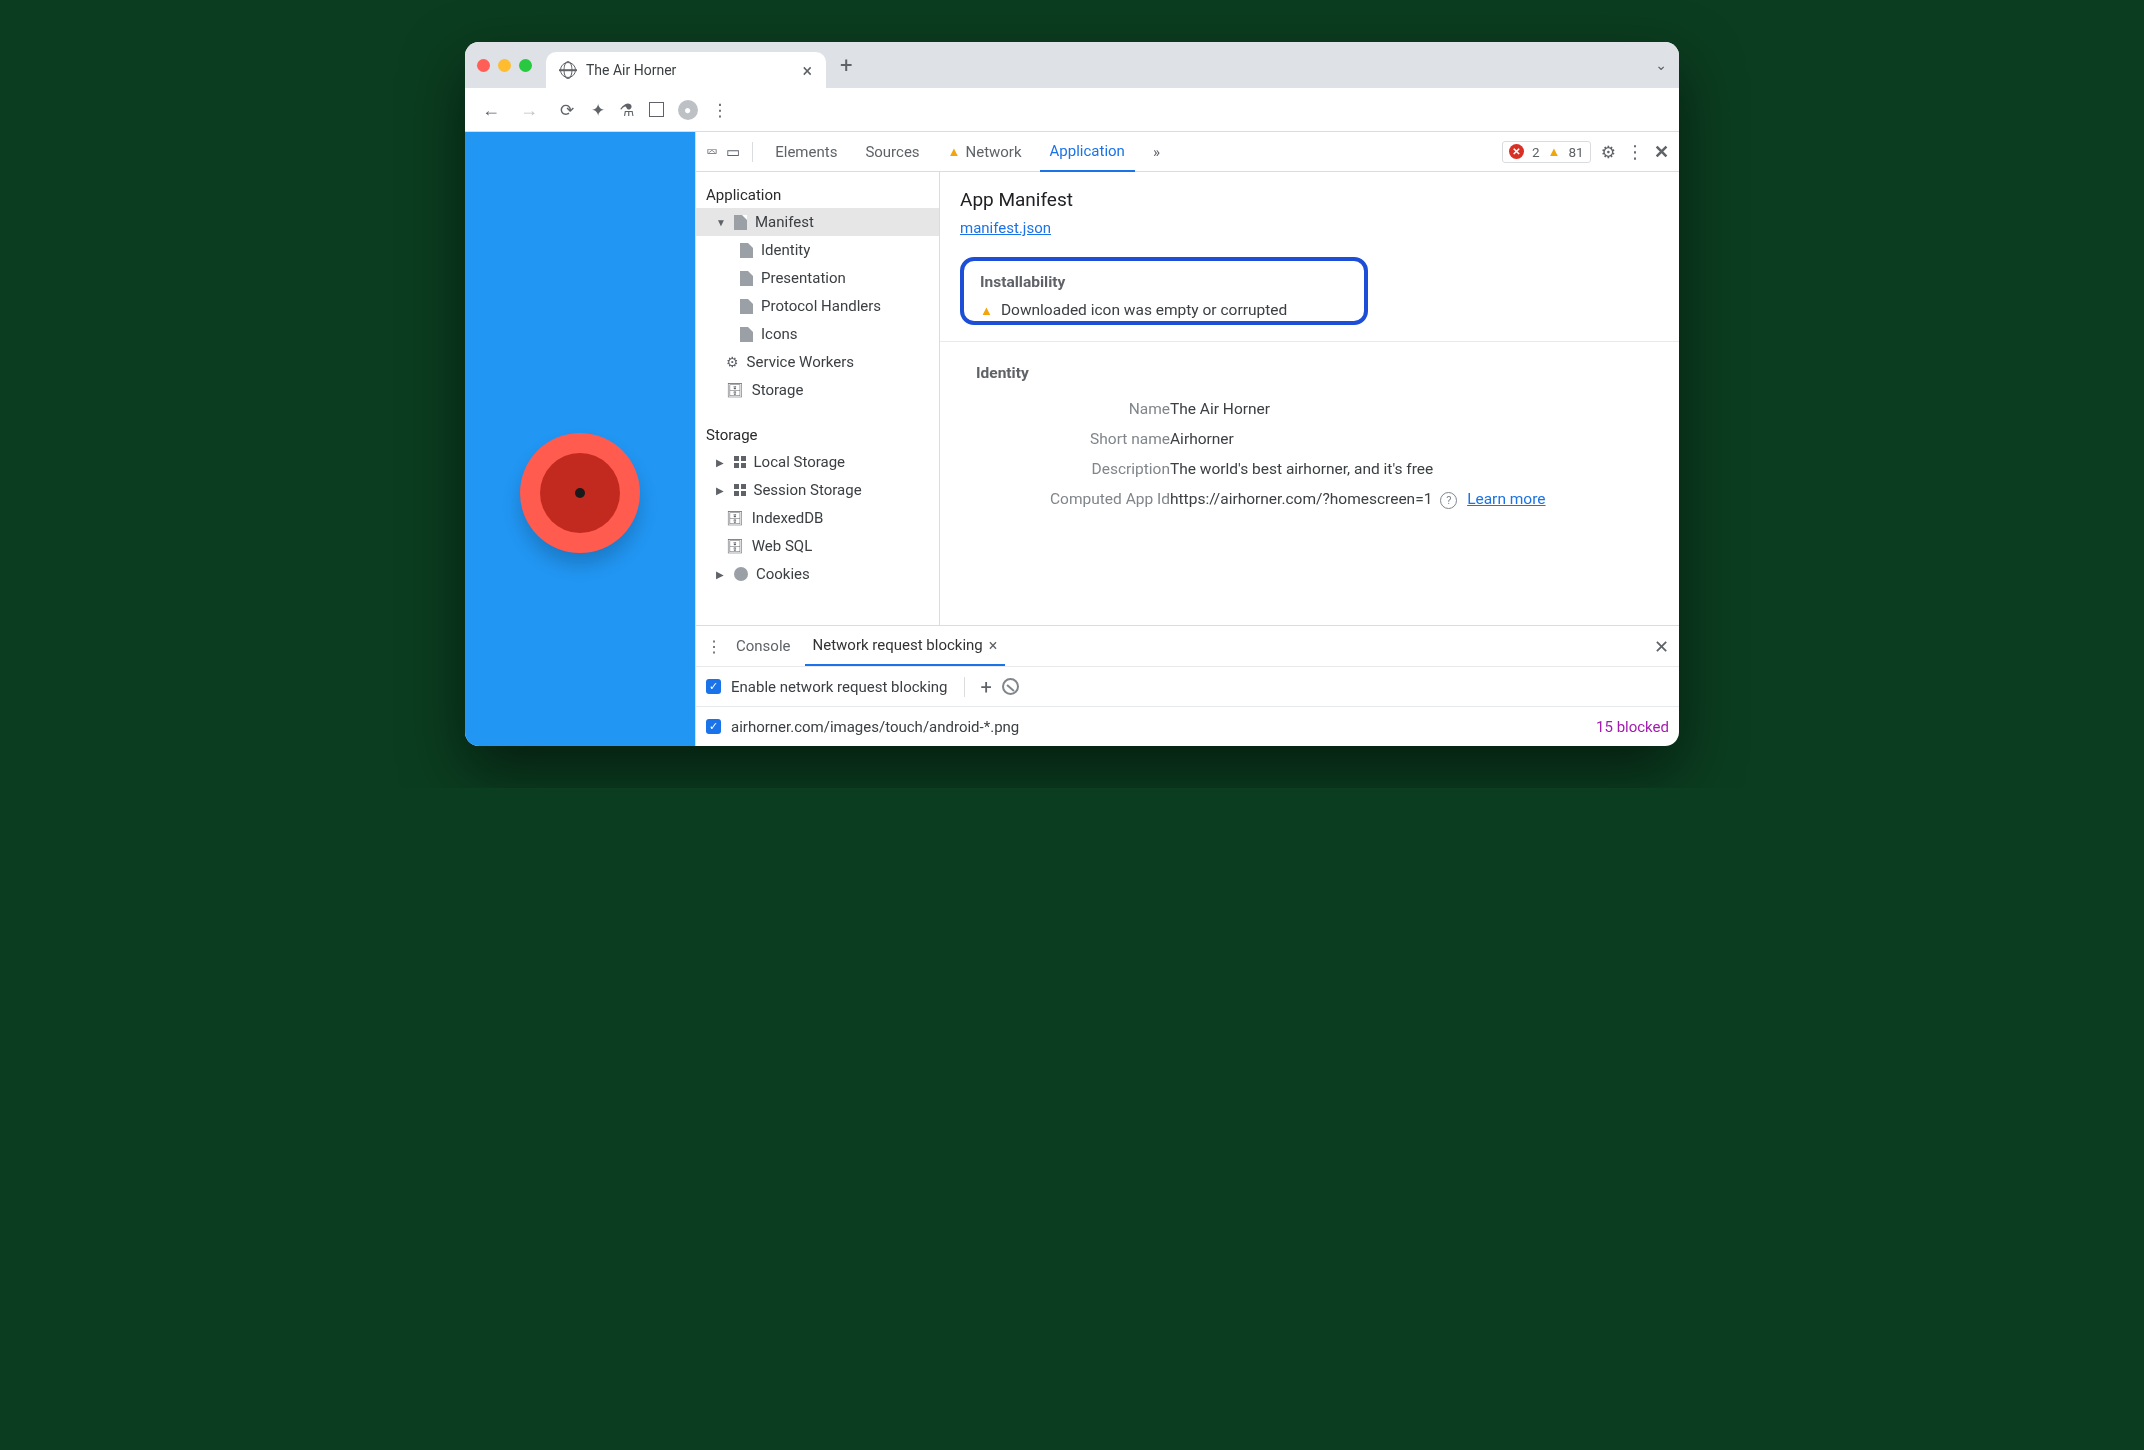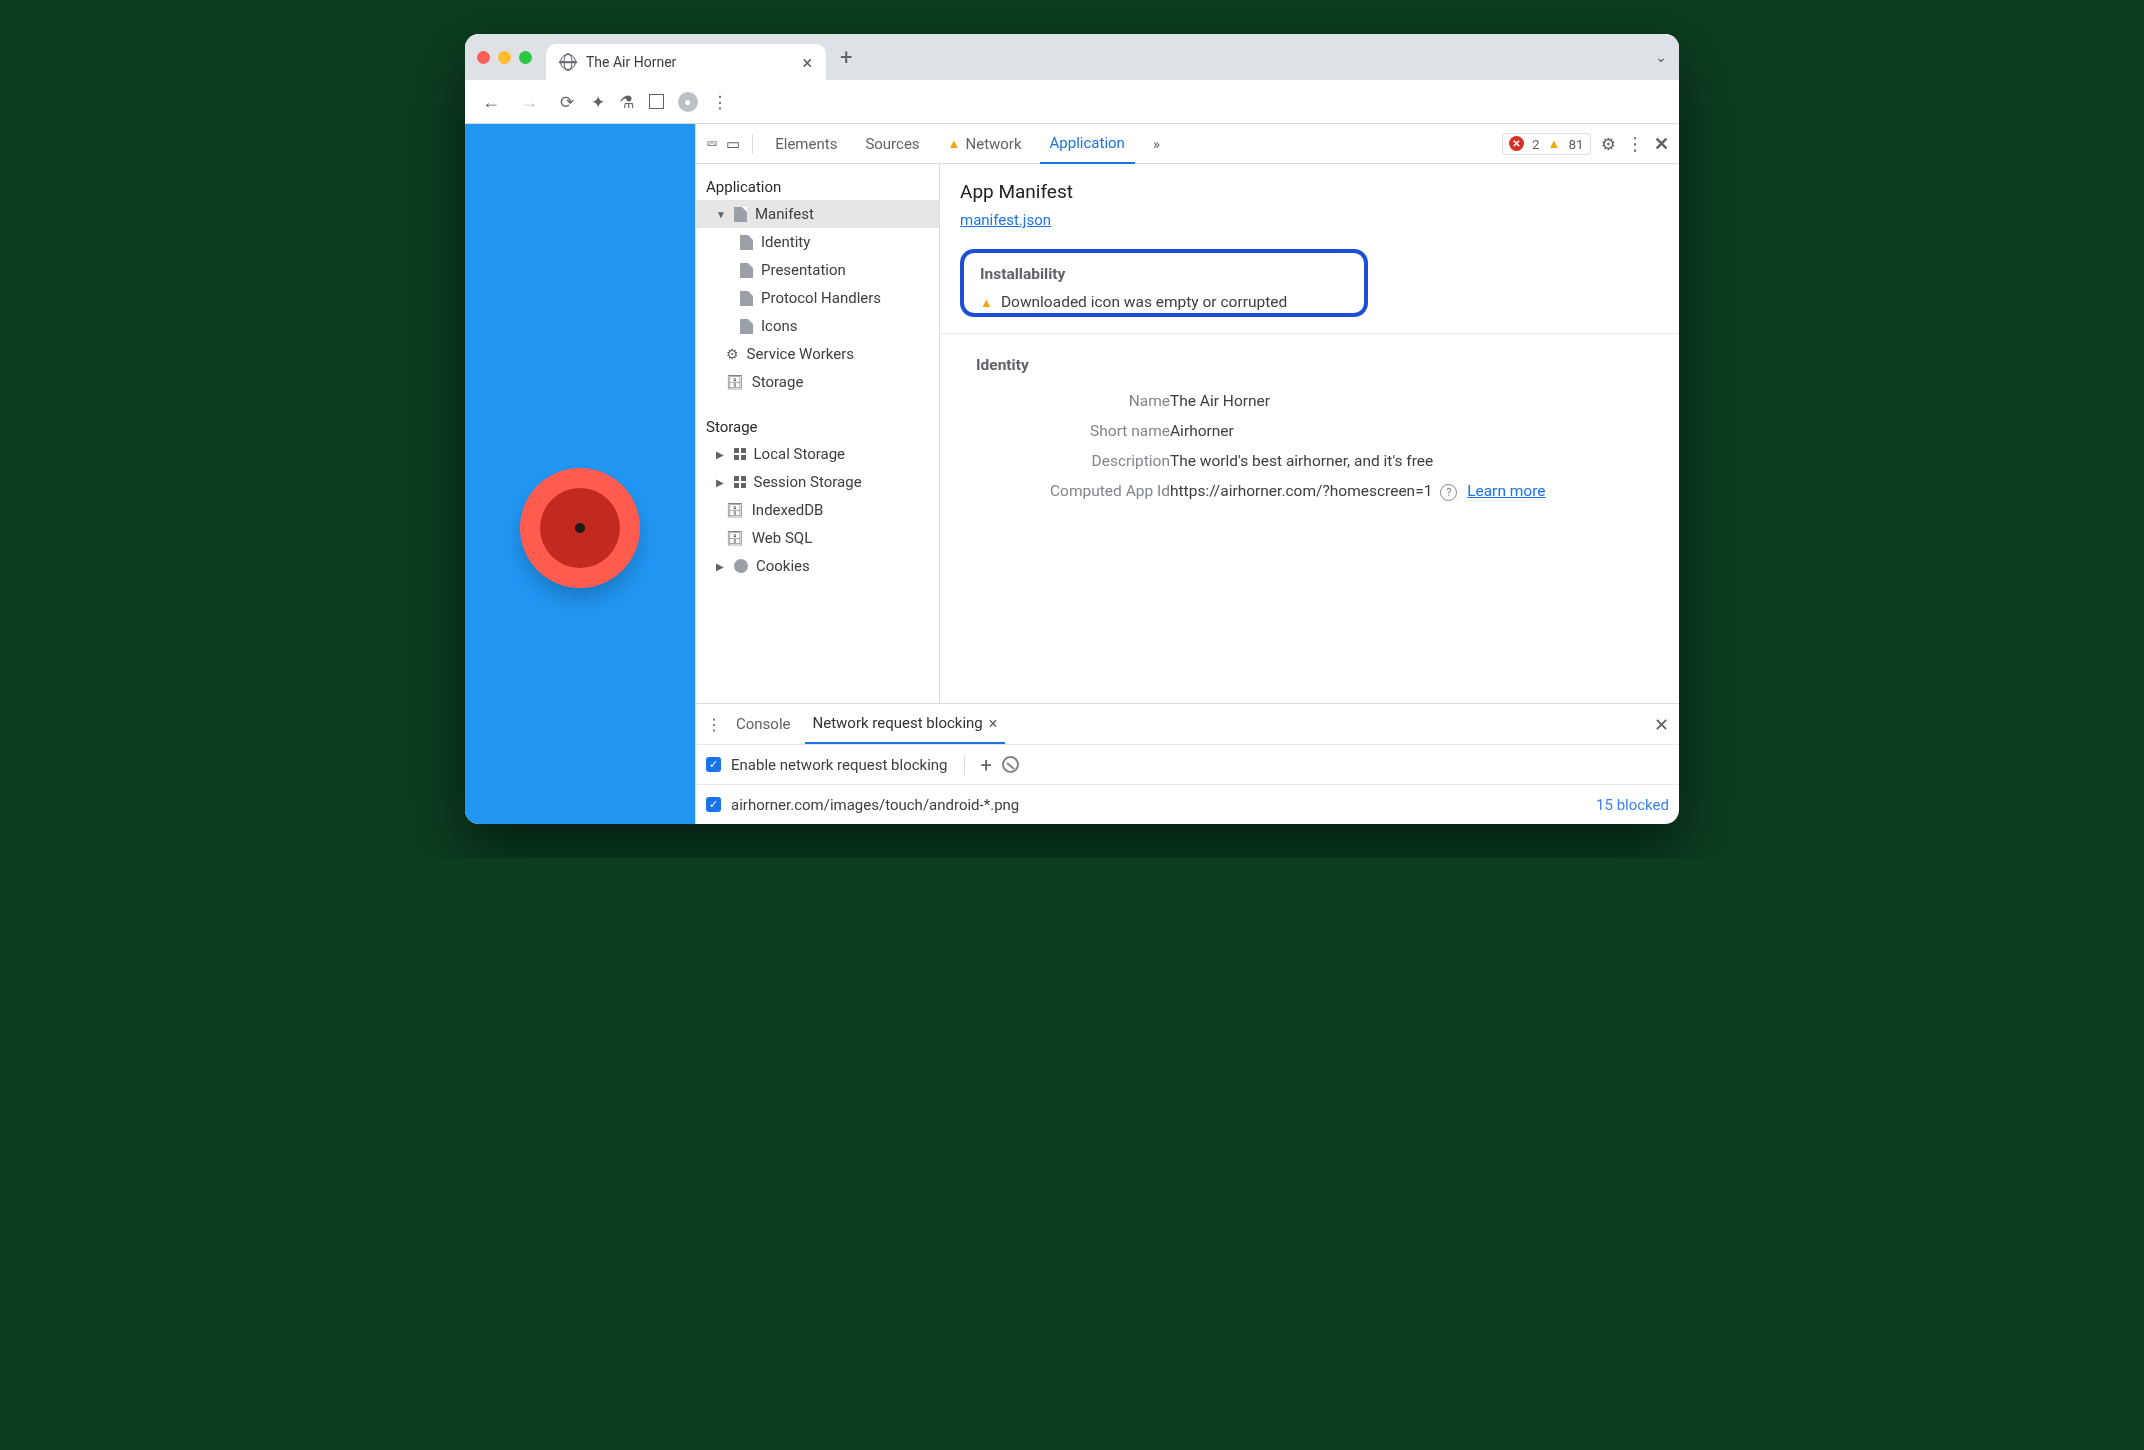--- a/index.html
+++ b/index.html
@@ -3,22 +3,22 @@
 <meta charset="utf-8">
 <style>
   * { box-sizing: border-box; margin: 0; padding: 0; }
   body {
     font-family: -apple-system, BlinkMacSystemFont, "Segoe UI", Roboto, Helvetica, Arial, sans-serif;
     background: #0b3d20;
     padding: 30px;
   }
   .window {
     width: 1214px;
-    height: 790px;
-    margin: 4px auto;
+    height: 704px;
+    margin: 12px auto;
     background: #fff;
     border-radius: 14px;
     box-shadow: 0 25px 60px rgba(0,0,0,0.5);
     overflow: hidden;
     display: flex;
     flex-direction: column;
   }
   
   .tabbar {
     height: 46px;
@@ -128,21 +128,21 @@
   
   .drawer{border-top:1px solid #dadce0;}
   .drawer-tabs{height:40px;display:flex;align-items:center;padding:0 10px;gap:6px;font-size:15px;color:#5f6368;}
   .drawer-tab{padding:0 8px;height:40px;display:flex;align-items:center;gap:6px;cursor:pointer;}
   .drawer-tab.active{color:#333;border-bottom:2.5px solid #1a73e8;}
   .drawer-tab .x{font-size:16px;color:#5f6368;}
   .drawer-close{margin-left:auto;font-size:18px;cursor:pointer;}
   .drawer-row{height:40px;border-top:1px solid #e8eaed;display:flex;align-items:center;padding:0 10px;gap:10px;font-size:15px;color:#3c4043;}
   .cbx{width:15px;height:15px;background:#1a73e8;border-radius:3px;display:flex;align-items:center;justify-content:center;color:#fff;font-size:11px;}
   .drawer-row .sep2{width:1px;height:20px;background:#dadce0;margin:0 6px;}
-  .blocked-count{margin-left:auto;color:#3b82f6;}
+  .blocked-count{margin-left:auto;color:#a21caf;}
   .noentry{width:17px;height:17px;border:2px solid #80868b;border-radius:50%;position:relative;}
   .noentry::after{content:"";position:absolute;left:2px;right:2px;top:50%;height:2px;background:#80868b;transform:rotate(40deg);transform-origin:center;}
 </style>
 </head>
 <body>
 
 <div class="window">
 
   <div class="tabbar">
     <div class="traffic">

